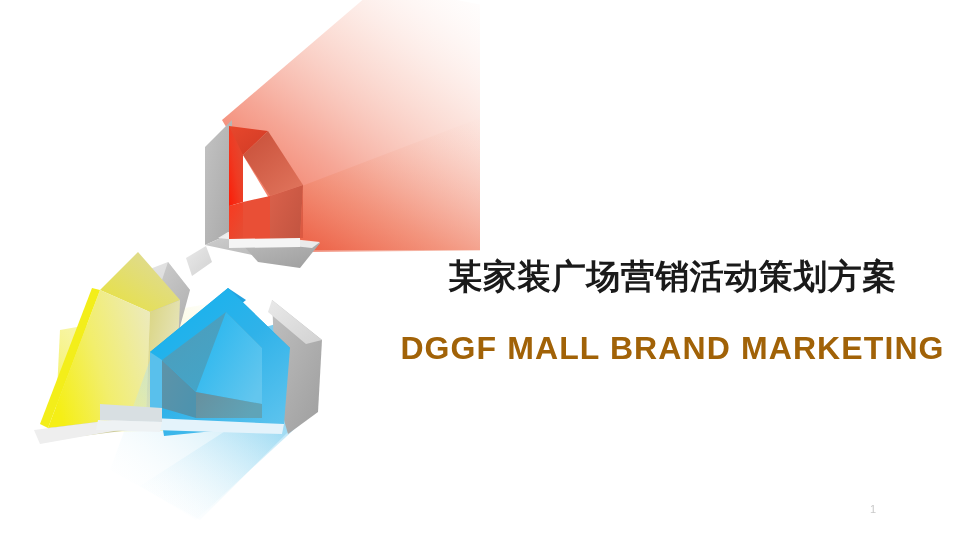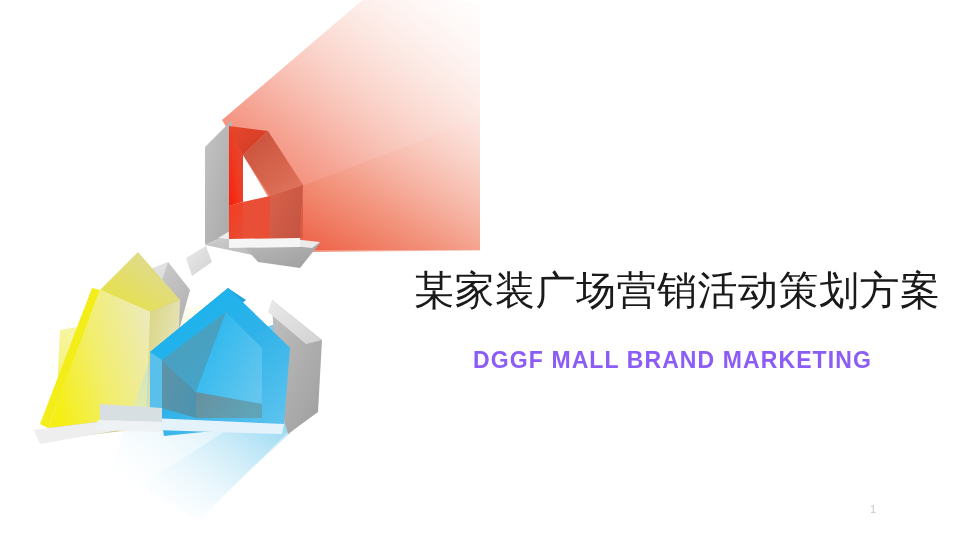--- a/index.html
+++ b/index.html
@@ -25,34 +25,34 @@
     pointer-events: none;
   }
   #title-block {
     position: absolute;
     left: 400px;
     top: 252px;
     width: 545px;
     text-align: center;
   }
   .cn-title {
-    font-size: 40px;
-    font-weight: normal;
+    font-size: 34px;
+    font-weight: bold;
     color: #1a1a1a;
     line-height: 1.22;
     letter-spacing: 0.5px;
     font-family: "DejaVu Sans", "Liberation Sans", sans-serif;
-    margin: 14px;
+    margin: 4px;
     white-space: nowrap;
   }
   .en-title {
     margin: 30px 0 0 0;
-    font-size: 23px;
+    font-size: 32px;
     font-weight: bold;
-    color: #8b5cf6;
+    color: #a16207;
     line-height: 1.34;
     letter-spacing: 1.1px;
     font-family: "Liberation Sans", "DejaVu Sans", sans-serif;
   }
   .en-line {
     display: block;
   }
   #page-number {
     position: absolute;
     left: 860px;

